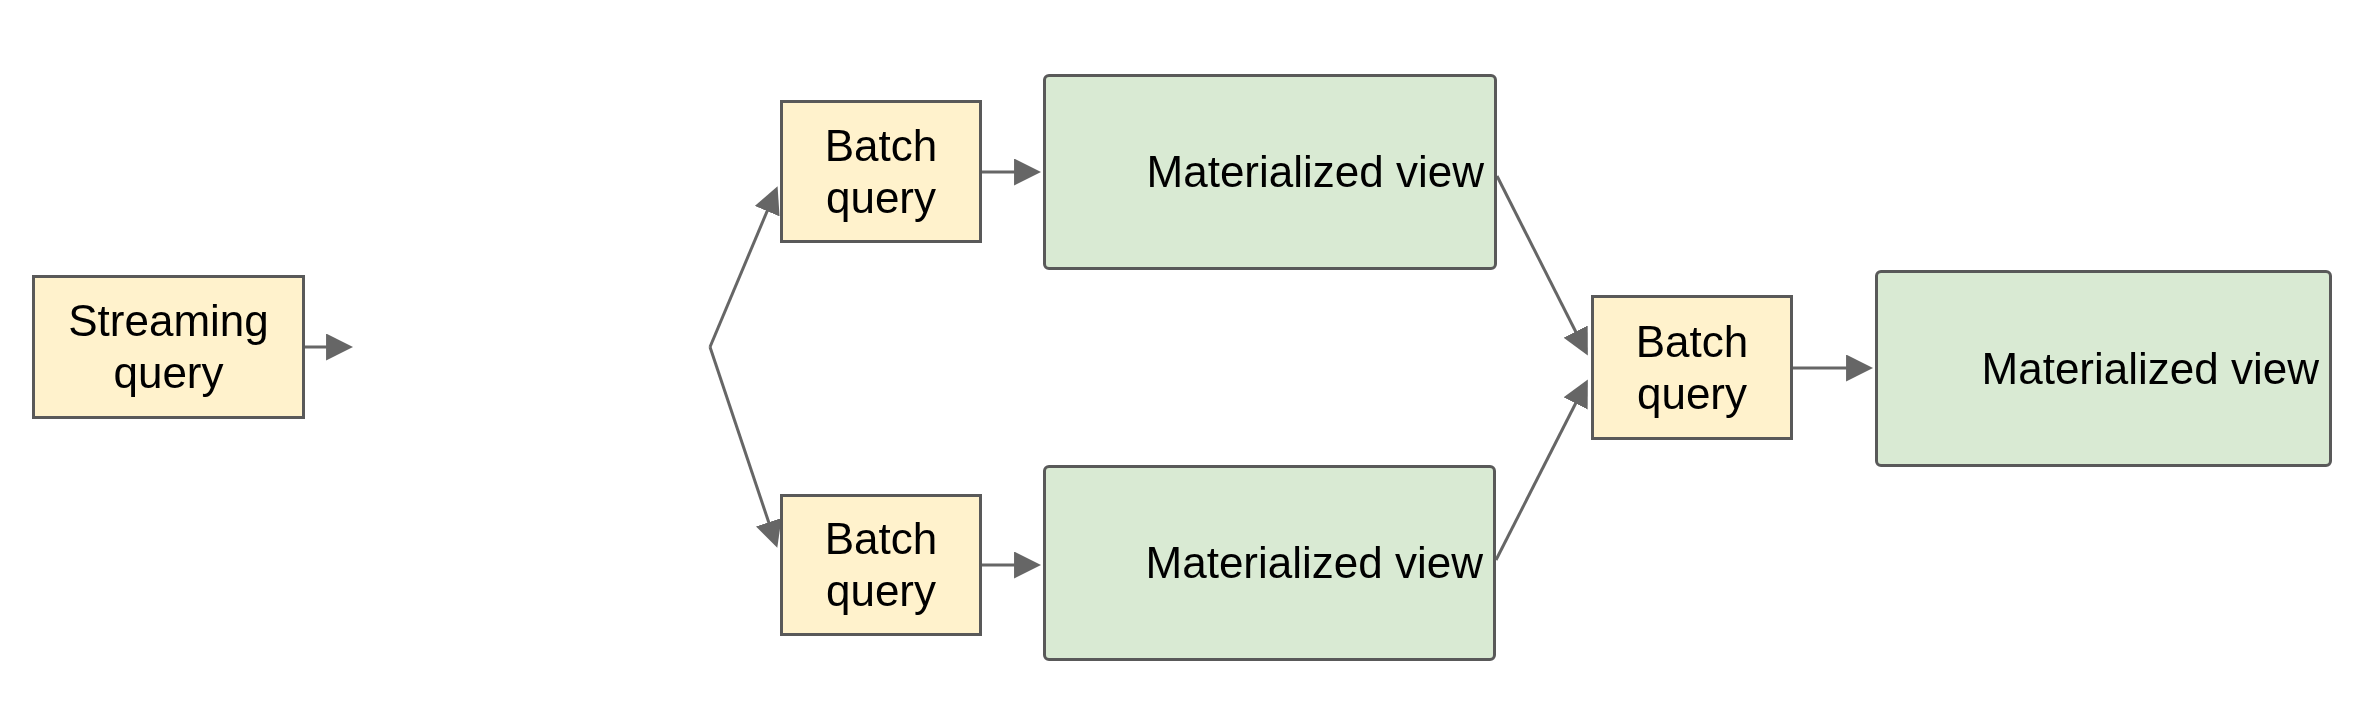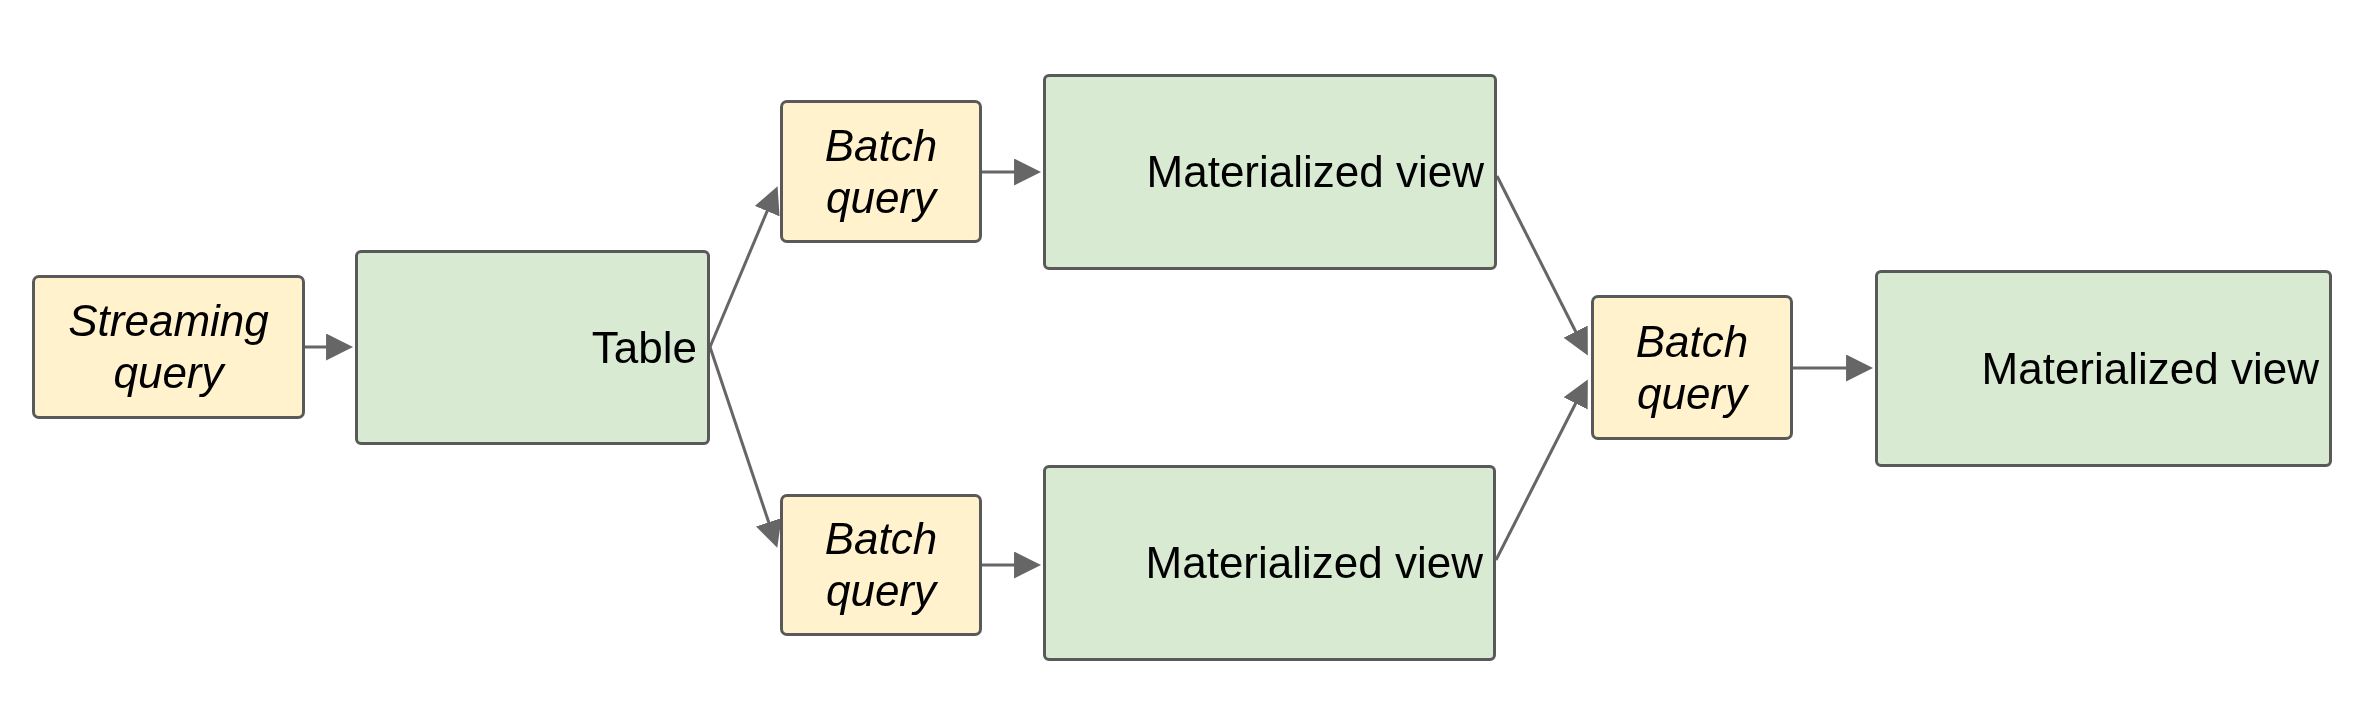--- a/index.html
+++ b/index.html
@@ -38,22 +38,21 @@
     justify-content: center;
     text-align: center;
     border: 3px solid var(--border-color);
     color: var(--text-color);
     font-size: 44px;
     line-height: 1.18;
     padding: 6px 10px;
   }
   .node.query {
     background: var(--query-fill);
-    border-radius: 7px;
-    font-style: italic;
+    border-radius: 0;
   }
   .node.table {
     background: var(--table-fill);
     border-radius: 6px;
     justify-content: flex-end;
   }
   .node-label { display: inline-block; }
 </style>
 </head>
 <body>
@@ -70,23 +69,20 @@
       <line x1="982" y1="172" x2="1037" y2="172" stroke="#666666" stroke-width="3" marker-end="url(#arrowhead)"></line>
       <line x1="710" y1="347" x2="776" y2="544" stroke="#666666" stroke-width="3" marker-end="url(#arrowhead)"></line>
       <line x1="982" y1="565" x2="1037" y2="565" stroke="#666666" stroke-width="3" marker-end="url(#arrowhead)"></line>
       <line x1="1497" y1="176" x2="1586" y2="352" stroke="#666666" stroke-width="3" marker-end="url(#arrowhead)"></line>
       <line x1="1496" y1="560" x2="1586" y2="383" stroke="#666666" stroke-width="3" marker-end="url(#arrowhead)"></line>
       <line x1="1793" y1="368" x2="1869" y2="368" stroke="#666666" stroke-width="3" marker-end="url(#arrowhead)"></line>
     </svg>
 <div class="node query" style="left: 32px; top: 275px; width: 273px; height: 144px; justify-content: center;">
       <span class="node-label">Streaming query</span>
     </div>
-    <div class="node table" style="left: 355px; top: 250px; width: 355px; height: 195px;">
-      <span class="node-label">Table</span>
-    </div>
     <div class="node query" style="left: 780px; top: 100px; width: 202px; height: 143px;">
       <span class="node-label">Batch query</span>
     </div>
     <div class="node table" style="left: 1043px; top: 74px; width: 454px; height: 196px;">
       <span class="node-label">Materialized view</span>
     </div>
     <div class="node query" style="left: 780px; top: 494px; width: 202px; height: 142px;">
       <span class="node-label">Batch query</span>
     </div>
     <div class="node table" style="left: 1043px; top: 465px; width: 453px; height: 196px;">

